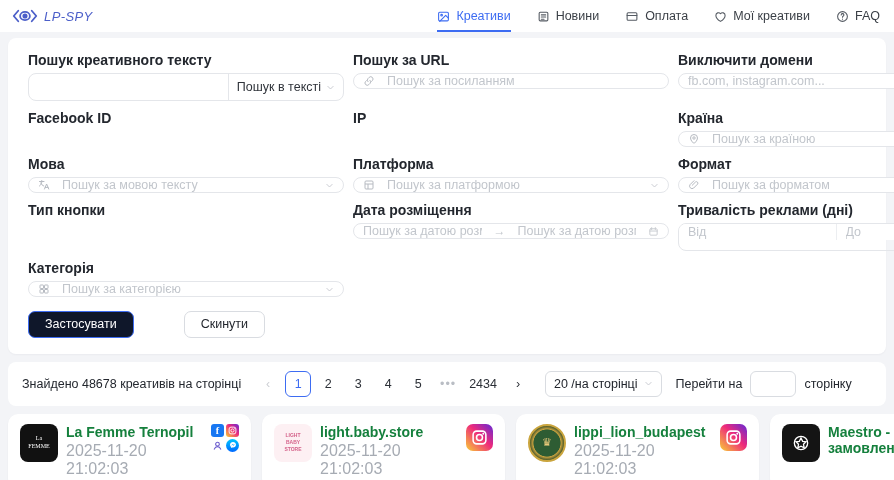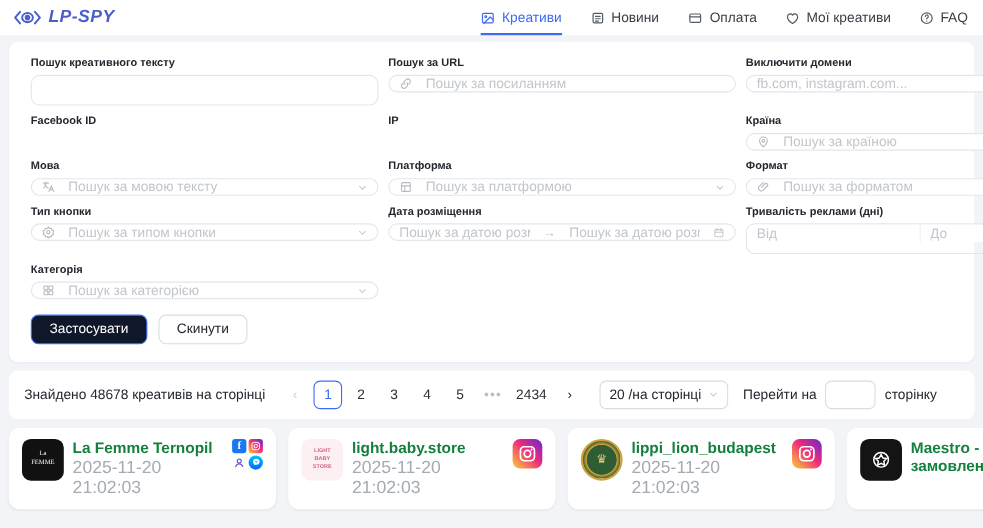--- a/index.html
+++ b/index.html
@@ -3,47 +3,47 @@
 <meta charset="utf-8">
 <style>
   * { margin:0; padding:0; box-sizing:border-box; }
   html,body { width:894px; height:480px; overflow:hidden; }
   body { font-family:"Liberation Sans","DejaVu Sans",sans-serif; background:#f3f4f7; color:#23272e; }
 
   
   .header { height:32px; background:#fff; display:flex; align-items:center; justify-content:space-between; padding:0 14px 0 12px; }
   .logo { display:flex; align-items:center; gap:6px; color:#4c5fc9; }
   .logo svg { stroke:#4c5fc9; }
-  .logo-text { font-weight:700; font-style:italic; font-size:16px; letter-spacing:.4px; }
+  .logo-text { font-weight:400; font-style:italic; font-size:13px; letter-spacing:.4px; }
   .nav { display:flex; align-items:center; gap:26px; height:32px; }
   .nav-item { display:flex; align-items:center; gap:6px; font-size:12.5px; color:#3a3f46; height:32px; cursor:pointer; border-bottom:2px solid transparent; padding-top:2px; }
   .nav-item svg { stroke:#555b63; }
   .nav-item.active { color:#3d6cf2; border-bottom-color:#3d6cf2; }
   .nav-item.active svg { stroke:#3d6cf2; }
 
   
   .panel { background:#fff; margin:6px 8px 0 8px; border-radius:8px; padding:14px 20px 16px 20px; box-shadow:0 1px 2px rgba(20,30,60,.04); }
   .filter-grid { display:grid; grid-template-columns:repeat(3,316px); column-gap:9px; row-gap:9px; }
-  .f-label { font-size:10px; font-weight:600; color:#23272e; margin-bottom:5px; }
+  .f-label { font-size:14px; font-weight:600; color:#23272e; margin-bottom:5px; }
   .box { border:1px solid #e4e6ea; border-radius:8px; height:16px; background:#fff; display:flex; align-items:center; gap:12px; padding:0 9px; }
   .box svg.fic { flex:none; stroke:#b6bac1; }
   .box input { border:none; outline:none; flex:1; min-width:0; font-size:12.5px; font-family:inherit; color:#23272e; background:transparent; }
   .box input::placeholder { color:#c2c6cc; }
   .chev { flex:none; stroke:#c6c9cf; }
   .group { display:flex; border:1px solid #e4e6ea; border-radius:8px; height:28px; overflow:hidden; background:#fff; }
   .group .g-input { display:flex; align-items:center; gap:6px; padding:0 9px; flex:1; min-width:0;margin-top:48px; }
   .group .g-addon { display:flex; align-items:center; gap:5px; border-left:1px solid #e4e6ea; padding:0 8px; font-size:12.5px; color:#2f333a; white-space:nowrap; cursor:pointer; }
   .range-arrow { color:#c2c6cc; font-size:12px; flex:none; }
   .split { display:flex; border:1px solid #e4e6ea; border-radius:8px; height:28px; overflow:hidden; }
   .split .half { flex:1; display:flex; align-items:center; padding:0 9px; min-width:0; }
   .split .half + .half { border-left:1px solid #eceef1; }
   .btn-row { display:flex; gap:10px; margin-top:14px; }
   .btn { font-size:12.5px; font-family:inherit; border-radius:7px; padding:6px 16px; cursor:pointer; line-height:1; }
   .btn-primary { background:#0f172a; border:1px solid #3d6cf2; color:#fff; }
-  .btn-default { background:#fff; border:1px solid #d9dce1; color:#23272e; }
+  .btn-default { background:#fff; border:1px solid #d9dce1; color:#23272e;margin-left:40px; }
 
   
   .results-bar { background:#fff; margin:8px 8px 0 8px; border-radius:8px; padding:9px 14px; display:flex; align-items:center; gap:14px; font-size:12.5px; color:#23272e; }
   .pager { display:flex; align-items:center; gap:4px; }
   .pg { min-width:26px; height:26px; display:flex; align-items:center; justify-content:center; border-radius:6px; cursor:pointer; font-size:12.5px; color:#2b2f36; padding:0 4px; }
   .pg.active { border:1px solid #3d6cf2; color:#3d6cf2; background:#fff; }
   .pg.disabled { color:#ccced3; cursor:default; }
   .pg.dots { color:#b9bdc4; letter-spacing:1px; }
   .size-select { border:1px solid #d9dce1; border-radius:6px; height:26px; display:flex; align-items:center; gap:6px; padding:0 8px; cursor:pointer; white-space:nowrap; }
   .goto { display:flex; align-items:center; gap:8px; white-space:nowrap; }
@@ -129,20 +129,26 @@
     <div class="field">
       <div class="f-label">Пошук креативного тексту</div>
       <div class="group">
         <div class="g-input">
           <svg class="fic" width="12" height="12" viewBox="0 0 24 24" fill="none" stroke-width="2" stroke-linecap="round" stroke-linejoin="round">
               <path d="M4 20l1-4L16 5l3 3L8 19l-4 1z"></path>
               <path d="M13.5 7.5l3 3"></path>
             </svg>
           <input placeholder="Пошук по тексту в креативі" style="">
         </div>
+        <div class="g-addon">
+          <span>Пошук в тексті</span>
+          <svg class="chev" width="9" height="9" viewBox="0 0 24 24" fill="none" stroke-width="2.5" stroke-linecap="round">
+              <path d="M5 9l7 7 7-7"></path>
+            </svg>
+        </div>
       </div>
     </div>
 
     <div class="field">
       <div class="f-label">Пошук за URL</div>
       <div class="box">
         <svg class="fic" width="12" height="12" viewBox="0 0 24 24" fill="none" stroke-width="2" stroke-linecap="round">
             <path d="M10 13.5a4.5 4.5 0 0 1 0-6.4l2.3-2.3a4.5 4.5 0 0 1 6.4 6.4l-1.6 1.6"></path>
             <path d="M14 10.5a4.5 4.5 0 0 1 0 6.4l-2.3 2.3a4.5 4.5 0 0 1-6.4-6.4l1.6-1.6"></path>
           </svg>
@@ -210,30 +216,20 @@
       <div class="box">
         <svg class="fic" width="12" height="12" viewBox="0 0 24 24" fill="none" stroke-width="2" stroke-linecap="round" stroke-linejoin="round">
             <path d="M8.5 12.5l6.5-6.5a3 3 0 0 1 4.2 4.2l-8 8a5 5 0 0 1-7-7l7.8-7.8"></path>
           </svg>
         <input placeholder="Пошук за форматом" style="">
       </div>
     </div>
 
     <div class="field">
       <div class="f-label">Тип кнопки</div>
-      <div class="box">
-        <svg class="fic" width="12" height="12" viewBox="0 0 24 24" fill="none" stroke-width="2" stroke-linejoin="round">
-            <circle cx="12" cy="12" r="3"></circle>
-            <path d="M12 2.5l1.8 3 3.4-.6 1.2 3.2 3.1 1.4-1.1 3.3 1.1 3.3-3.1 1.4-1.2 3.2-3.4-.6-1.8 3-1.8-3-3.4.6-1.2-3.2-3.1-1.4 1.1-3.3-1.1-3.3 3.1-1.4 1.2-3.2 3.4.6z"></path>
-          </svg>
-        <input placeholder="Пошук за типом кнопки" style="">
-        <svg class="chev" width="9" height="9" viewBox="0 0 24 24" fill="none" stroke-width="2.5" stroke-linecap="round">
-            <path d="M5 9l7 7 7-7"></path>
-          </svg>
-      </div>
     </div>
 
     <div class="field">
       <div class="f-label">Дата розміщення</div>
       <div class="box">
         <input placeholder="Пошук за датою розміщення" style="">
         <span class="range-arrow">→</span>
         <input placeholder="Пошук за датою розміщення" style="">
         <svg class="chev" width="11" height="11" viewBox="0 0 24 24" fill="none" stroke-width="2" stroke-linecap="round">
             <rect x="4" y="6" width="16" height="14" rx="2"></rect>

